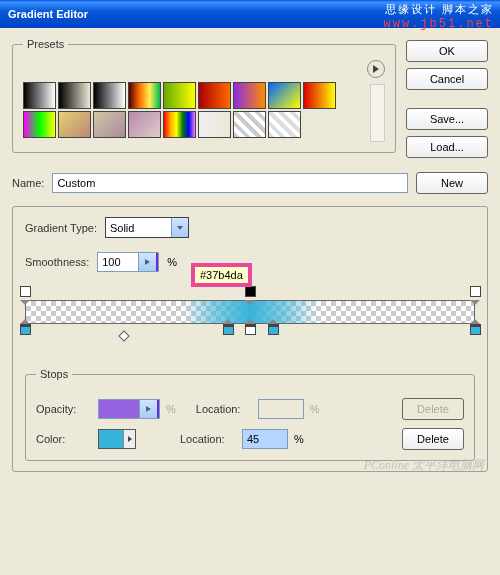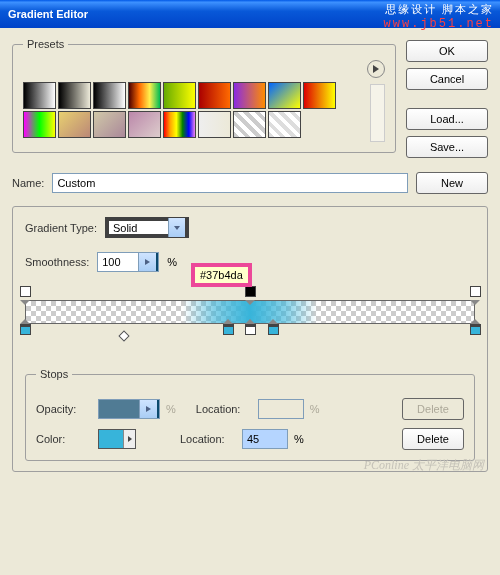--- a/index.html
+++ b/index.html
@@ -19,25 +19,25 @@
 .swatches{flex:1;display:flex;flex-direction:column;gap:2px}
 .swatch-row{display:flex;gap:2px}
 .swatch{width:33px;height:27px;border:1px solid #444;cursor:pointer}
 .play-icon{width:18px;height:18px;border:1px solid #888;border-radius:50%;display:flex;align-items:center;justify-content:center;margin-left:auto;margin-bottom:4px}
 .play-icon::after{content:"";border-left:6px solid #444;border-top:4px solid transparent;border-bottom:4px solid transparent}
 .scroll{width:15px;height:58px;background:#f5f3e9;border:1px solid #ccc;margin-top:2px}
 .name-row,.form-row{display:flex;align-items:center;gap:8px;margin-top:14px}
 .label{color:#333;white-space:nowrap}
 .input{border:1px solid #7f9db9;height:20px;padding:2px 4px;background:#fff}
 .input.sm{width:46px}
-.dropdown{border:4px solid #404040;background:#fff;height:21px;display:flex;align-items:center;width:84px}
+.dropdown{border:1px solid #404040;background:#fff;height:21px;display:flex;align-items:center;width:84px}
 .dropdown span{flex:1;padding:0 4px}
 .dd-arrow{width:17px;height:19px;background:linear-gradient(to bottom,#cfe4ff,#a9cdf5);display:flex;align-items:center;justify-content:center;border-left:1px solid #7f9db9}
 .dd-arrow::after{content:"";border-top:4px solid #4d6185;border-left:3px solid transparent;border-right:3px solid transparent}
-.spinner{border:1px solid #7f9db9;height:20px;display:flex;background:#0c4a6e;width:62px}
+.spinner{border:1px solid #7f9db9;height:20px;display:flex;background:#6d28d9;width:62px}
 .spinner input{border:none;width:40px;padding:0 4px;font-size:11px}
 .spinner .sp-btn{width:18px;background:linear-gradient(to bottom,#cfe4ff,#a9cdf5);border-left:1px solid #7f9db9;display:flex;align-items:center;justify-content:center}
 .spinner .sp-btn::after{content:"";border-left:5px solid #4d6185;border-top:3px solid transparent;border-bottom:3px solid transparent}
 .grad-sect{margin-top:12px;padding:10px 12px 10px}
 .grad-bar-area{position:relative;margin-top:14px;height:60px}
 .grad-bar{height:24px;border:1px solid #666;background:linear-gradient(45deg,#ccc 25%,transparent 25%,transparent 75%,#ccc 75%),linear-gradient(45deg,#ccc 25%,#fff 25%,#fff 75%,#ccc 75%);background-size:10px 10px;background-position:0 0,5px 5px;position:absolute;top:14px;left:0;right:0}
 .grad-overlay{position:absolute;inset:0;background:linear-gradient(to right,transparent 0%,transparent 35%,rgba(55,180,218,.6) 42%,#37b4da 50%,rgba(55,180,218,.6) 58%,transparent 65%,transparent 100%)}
 .stop-marker{position:absolute;width:11px;height:14px;cursor:pointer}
 .stop-marker.top{top:0}
 .stop-marker.bot{top:38px}
@@ -101,22 +101,22 @@
               </div>
             </div>
           <div class="scroll"></div>
         </div>
       </fieldset>
     </div>
     <div class="right-col">
       <div class="btn">OK</div>
       <div class="btn">Cancel</div>
       <div style="height:6px"></div>
+      <div class="btn">Save...</div>
       <div class="btn">Load...</div>
-      <div class="btn">Save...</div>
     </div>
   </div>
 
   <div class="name-row">
     <span class="label">Name:</span>
     <input class="input" style="flex: 1 1 0%;" value="Custom">
     <div class="btn" style="width:72px">New</div>
   </div>
 
   <fieldset class="grad-sect">

